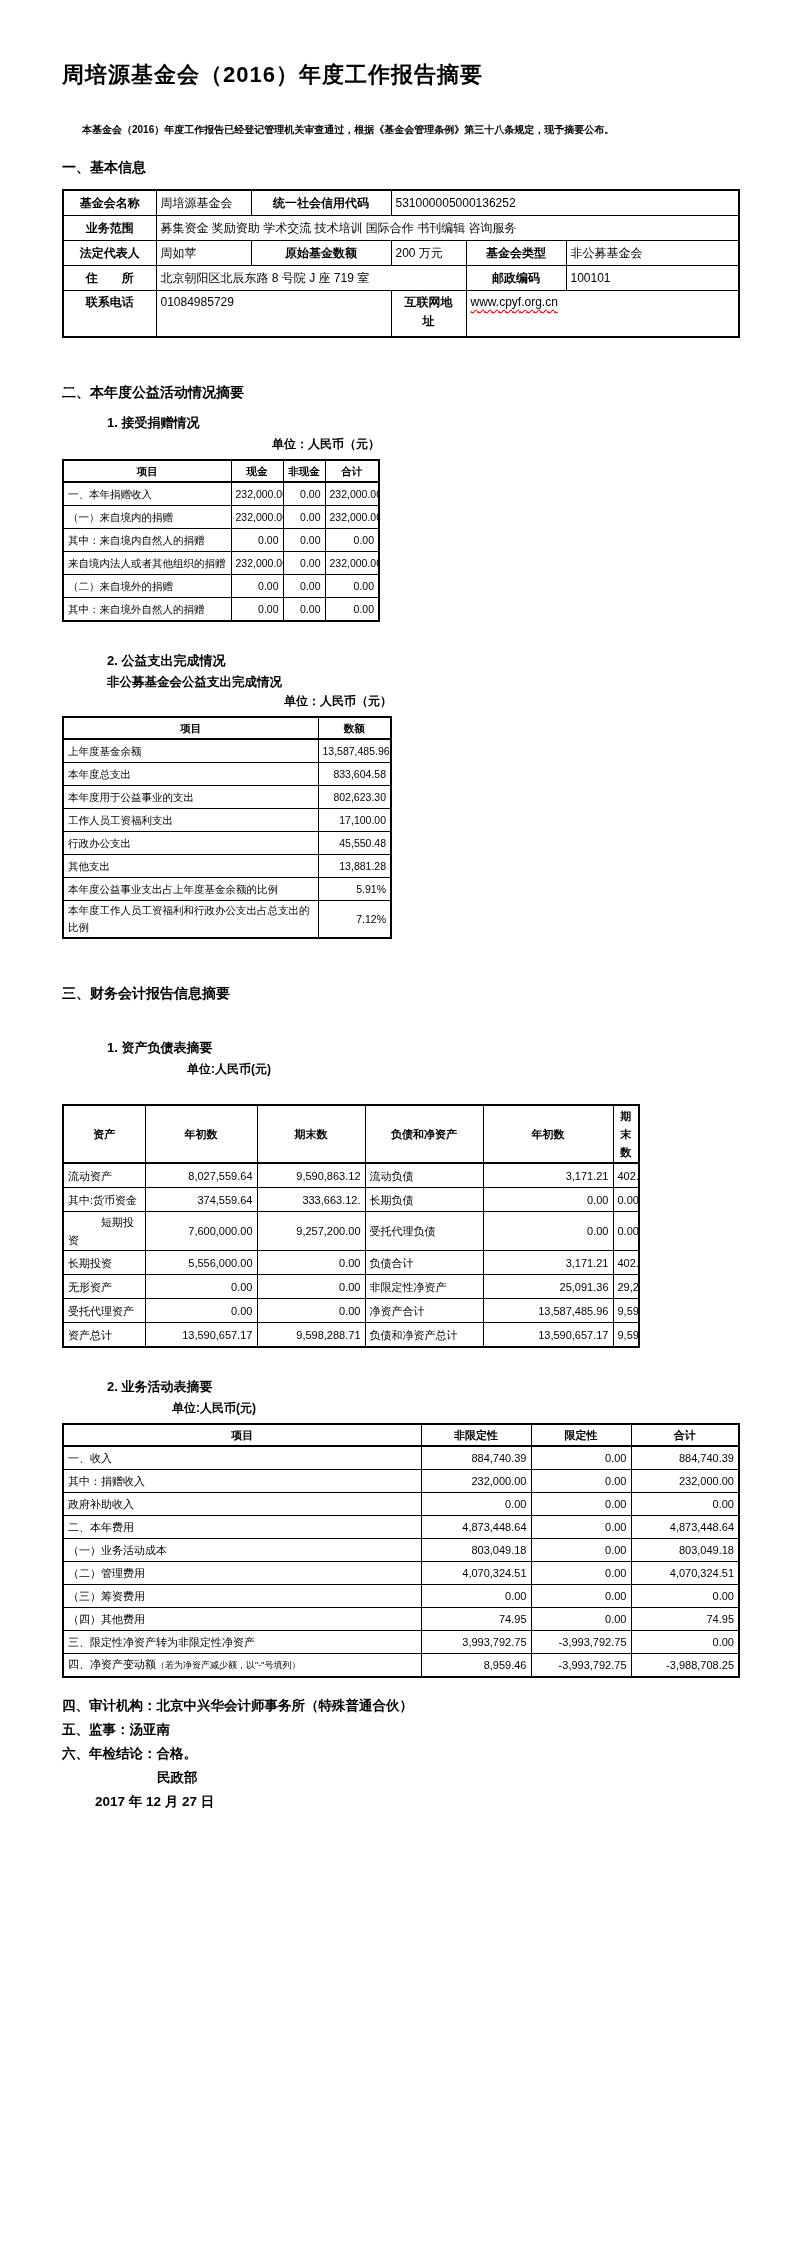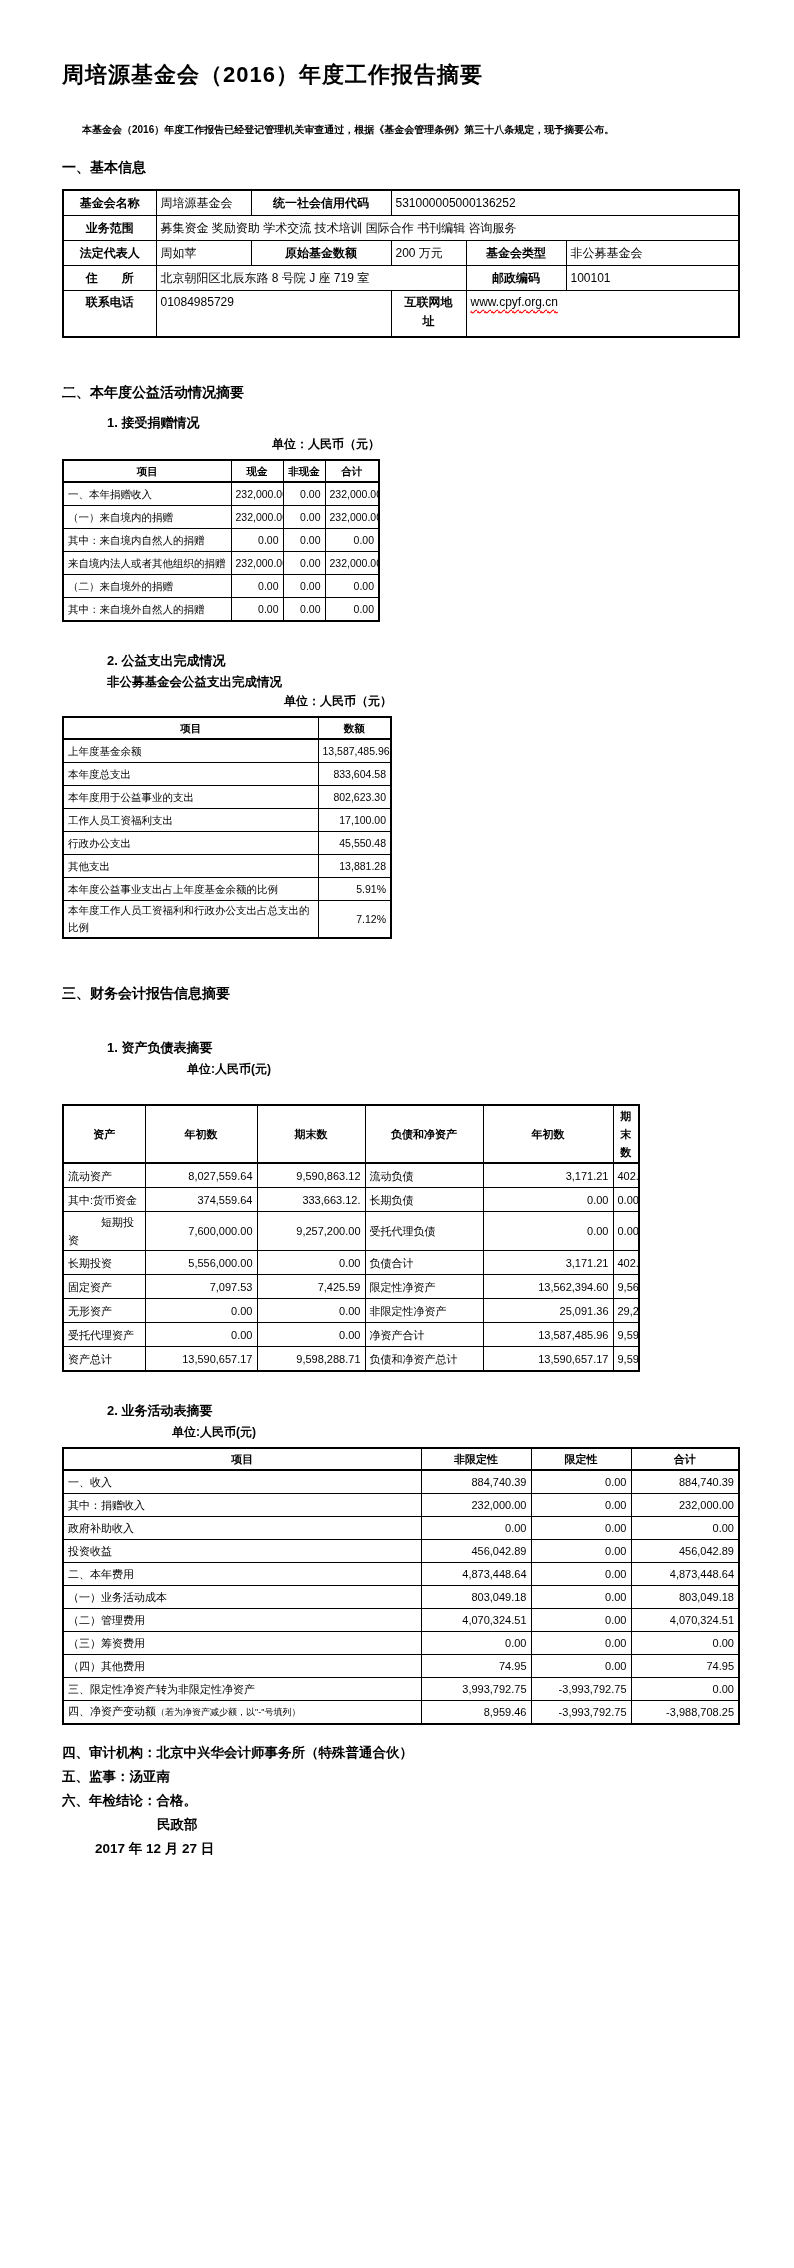--- a/index.html
+++ b/index.html
@@ -279,28 +279,20 @@
         </tr>
         <tr>
           <td>长期投资</td>
           <td>5,556,000.00</td>
           <td>0.00</td>
           <td>负债合计</td>
           <td>3,171.21</td>
           <td>402.52</td>
         </tr>
         <tr>
-          <td>固定资产</td>
-          <td>7,097.53</td>
-          <td>7,425.59</td>
-          <td>限定性净资产</td>
-          <td>13,562,394.60</td>
-          <td>9,568,601.85</td>
-        </tr>
-        <tr>
           <td>无形资产</td>
           <td>0.00</td>
           <td>0.00</td>
           <td>非限定性净资产</td>
           <td>25,091.36</td>
           <td>29,284.34</td>
         </tr>
         <tr>
           <td>受托代理资产</td>
           <td>0.00</td>
@@ -353,26 +345,20 @@
           <td>0.00</td>
           <td>232,000.00</td>
         </tr>
         <tr>
           <td>政府补助收入</td>
           <td>0.00</td>
           <td>0.00</td>
           <td>0.00</td>
         </tr>
         <tr>
-          <td>投资收益</td>
-          <td>456,042.89</td>
-          <td>0.00</td>
-          <td>456,042.89</td>
-        </tr>
-        <tr>
           <td>二、本年费用</td>
           <td>4,873,448.64</td>
           <td>0.00</td>
           <td>4,873,448.64</td>
         </tr>
         <tr>
           <td>（一）业务活动成本</td>
           <td>803,049.18</td>
           <td>0.00</td>
           <td>803,049.18</td>

